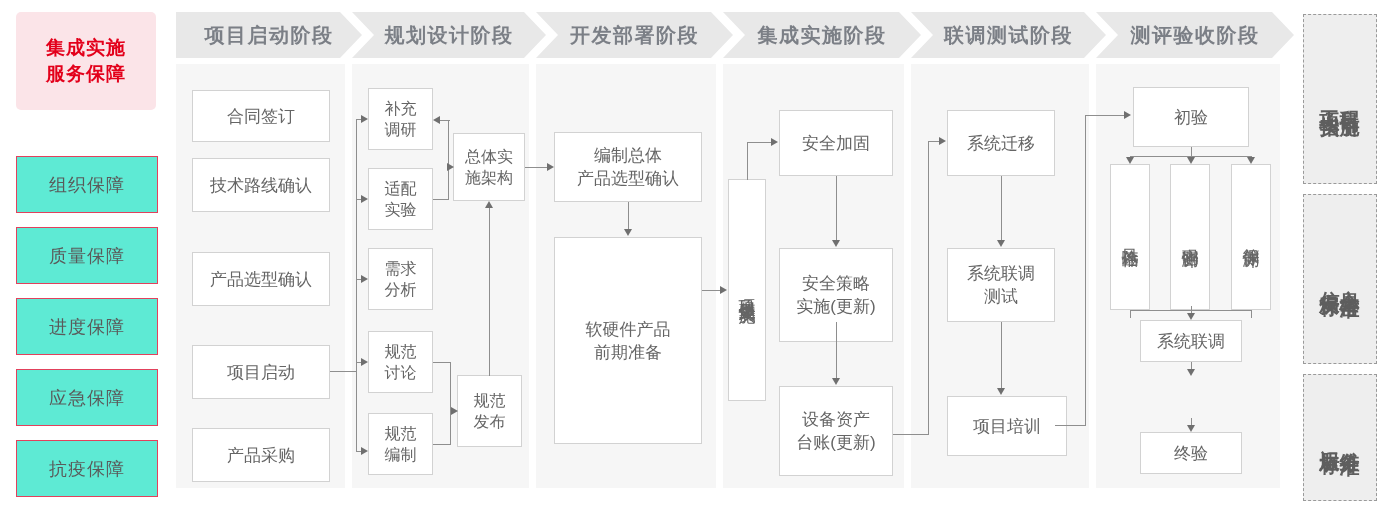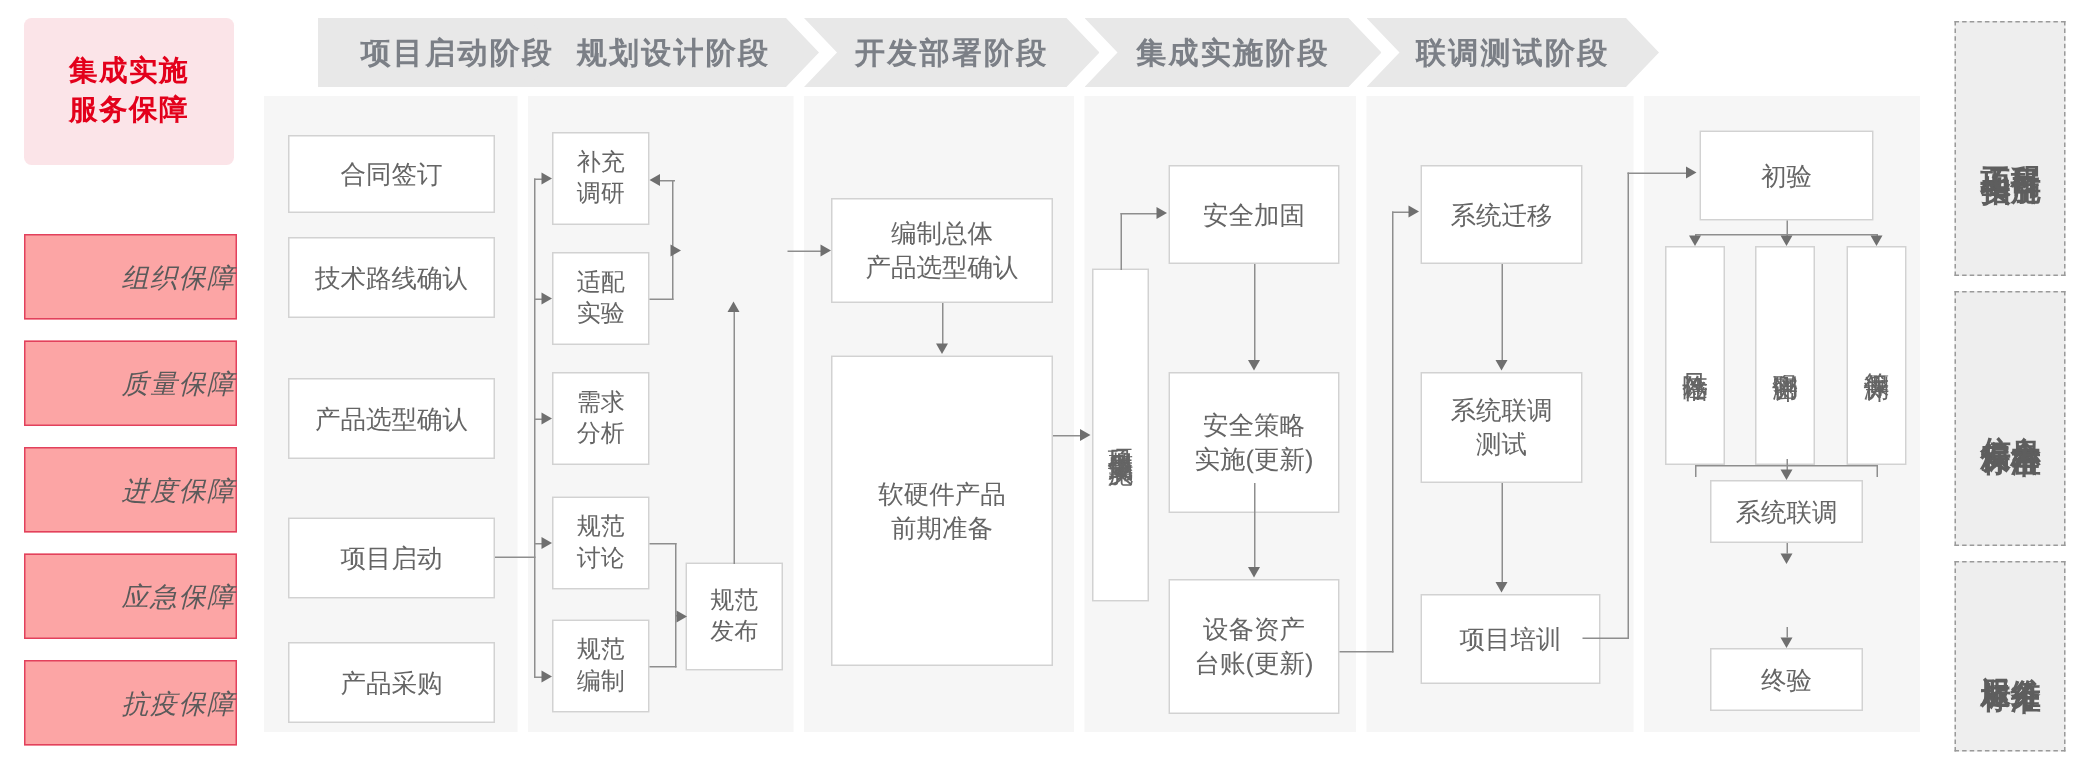--- a/index.html
+++ b/index.html
@@ -6,30 +6,30 @@
   body{width:1391px;height:515px;position:relative;overflow:hidden;
        font-family:"Liberation Sans","DejaVu Sans",sans-serif;
        -webkit-font-smoothing:antialiased;}
   #stage{position:absolute;left:0;top:0;width:1391px;height:515px;}
 
   
   .left-title{position:absolute;left:16px;top:12px;width:140px;height:98px;
       background:#fbe4e8;border-radius:5px;display:flex;align-items:center;
       justify-content:center;text-align:center;color:#e3001b;font-weight:bold;
       font-size:19px;line-height:26px;letter-spacing:1px;}
-  .left-item{position:absolute;left:16px;width:140px;height:55px;background:#fca5a5;
-      border:1.4px solid #e2415c;display:flex;align-items:center;justify-content:flex-end;
-      color:#5a5a5a;font-size:18px;letter-spacing:1px;font-style:italic;}
+  .left-item{position:absolute;left:16px;width:140px;height:55px;background:#5eead4;
+      border:1.4px solid #e2415c;display:flex;align-items:center;justify-content:center;
+      color:#5a5a5a;font-size:18px;letter-spacing:1px;}
 
   
   .phase-body{position:absolute;top:64px;height:424px;background:#f6f6f6;}
   .phase-head{position:absolute;top:12px;height:46px;background:#e8e8e8;
       color:#7b7f86;font-weight:bold;font-size:20px;letter-spacing:1.5px;
       display:flex;align-items:center;justify-content:center;}
-  .phase-head.chev{clip-path:polygon(0 0, calc(100% - 22px) 0, 100% 50%, calc(100% - 22px) 100%, 0 100%);margin-left:36px;}
+  .phase-head.chev{clip-path:polygon(0 0, calc(100% - 22px) 0, 100% 50%, calc(100% - 22px) 100%, 0 100%);}
   .phase-head.chev-both{clip-path:polygon(0 0, calc(100% - 22px) 0, 100% 50%, calc(100% - 22px) 100%, 0 100%, 22px 50%);}
 
   
   .node{position:absolute;background:#ffffff;border:1px solid #d2d2d2;
       display:flex;align-items:center;justify-content:center;text-align:center;
       color:#656565;font-size:17px;line-height:23px;box-sizing:border-box;}
   .node.sm{font-size:16px;line-height:21px;}
   .node.vert{writing-mode:vertical-rl;text-orientation:upright;
       letter-spacing:1px;line-height:1;}
 
@@ -92,20 +92,23 @@
     </div>
   <div class="phase-head chev-both" style="left:536px;width:197px">
       <span>开发部署阶段</span>
     </div>
   <div class="phase-head chev-both" style="left:723px;width:198px">
       <span>集成实施阶段</span>
     </div>
   <div class="phase-head chev-both" style="left:911px;width:195px">
       <span>联调测试阶段</span>
     </div>
+  <div class="phase-head chev-both" style="left:1096px;width:198px">
+      <span>测评验收阶段</span>
+    </div>
 
   <div class="node" style="left:192px;top:90px;width:138px;height:52px">
       <span>合同签订</span>
     </div>
   <div class="node" style="left:192px;top:158px;width:138px;height:54px">
       <span>技术路线确认</span>
     </div>
   <div class="node" style="left:192px;top:345px;width:138px;height:54px">
       <span>项目启动</span>
     </div>
@@ -137,20 +140,26 @@
   <div class="node sm" style="left:368px;top:331px;width:65px;height:62px">
       <div>
         <div>规范</div>
         <div>讨论</div>
       </div>
     </div>
   <div class="node sm" style="left:368px;top:413px;width:65px;height:62px">
       <div>
         <div>规范</div>
         <div>编制</div>
+      </div>
+    </div>
+  <div class="node sm" style="left:453px;top:133px;width:72px;height:68px">
+      <div>
+        <div>总体实</div>
+        <div>施架构</div>
       </div>
     </div>
   <div class="node sm" style="left:457px;top:375px;width:65px;height:72px">
       <div>
         <div>规范</div>
         <div>发布</div>
       </div>
     </div>
 
   <div class="node" style="left:554px;top:132px;width:148px;height:70px">

